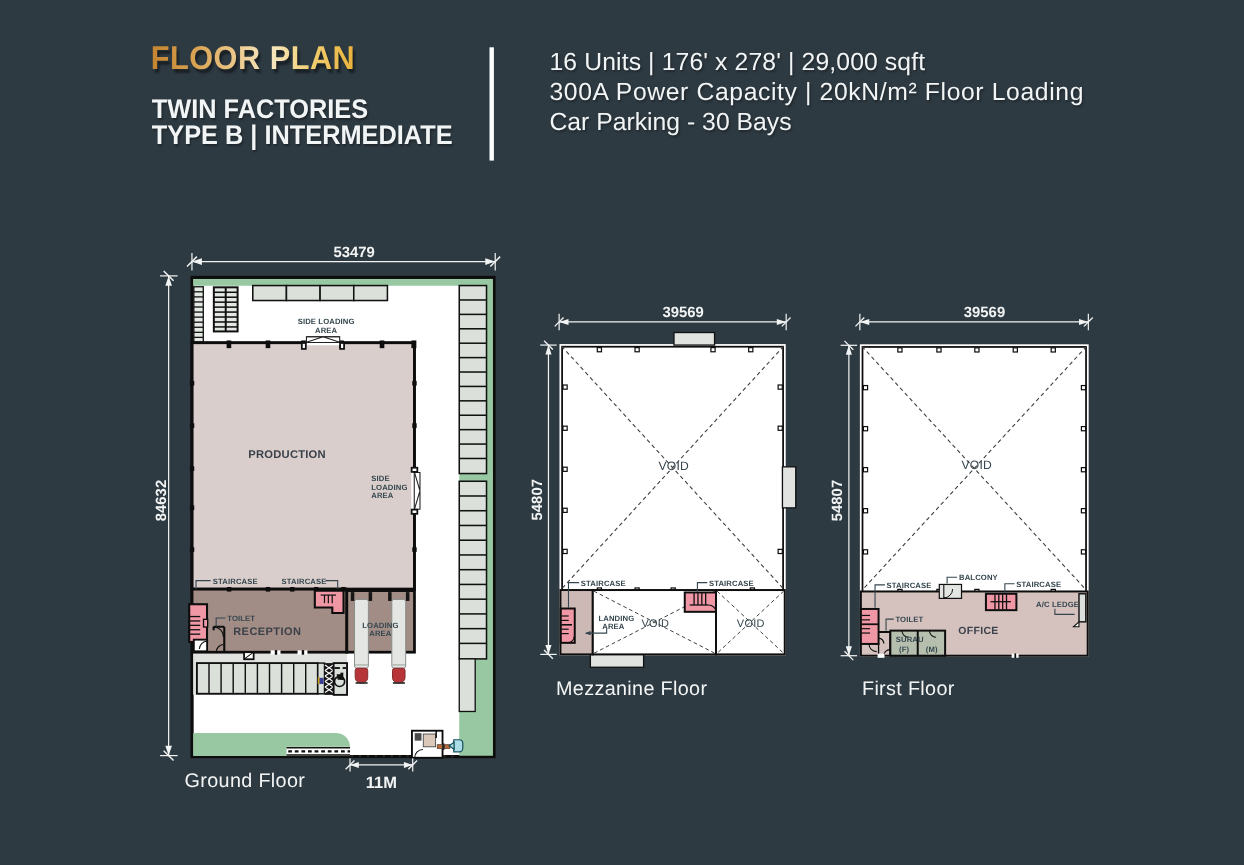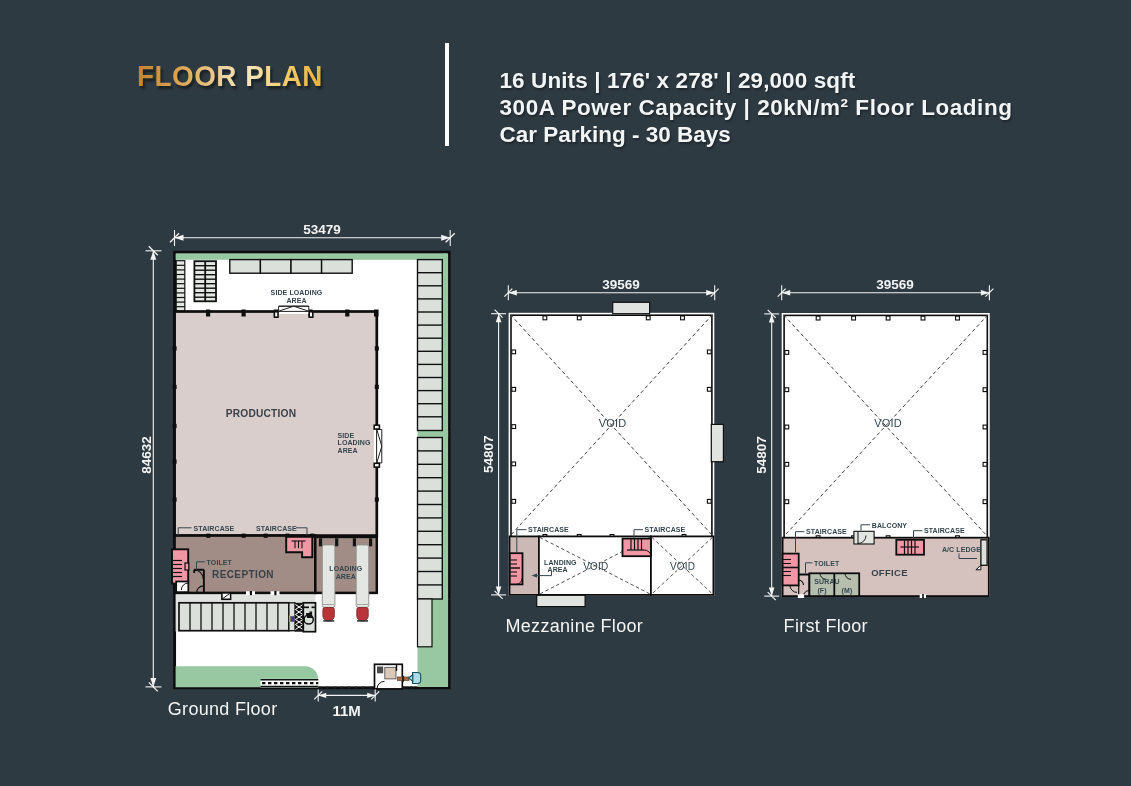--- a/index.html
+++ b/index.html
@@ -1,39 +1,40 @@
 <!DOCTYPE html>
 <html><head>
 <meta charset="utf-8">
 <style>
 html,body{margin:0;padding:0;background:#2e3a42;}
 #canvas{position:relative;width:1131px;height:786px;background:#2e3a42;font-family:"Liberation Sans",sans-serif;overflow:hidden;}
-.gold{position:absolute;left:137px;top:61px;font-size:30px;line-height:30px;font-weight:700;letter-spacing:0.5px;white-space:nowrap;}
+.gold{position:absolute;left:137px;top:39px;font-size:30px;line-height:30px;font-weight:700;letter-spacing:0.5px;white-space:nowrap;}
 .gold .sh{position:absolute;left:2px;top:2.5px;color:rgba(0,0,0,0.45);filter:blur(1.1px);white-space:nowrap;display:inline-block;transform:scaleX(0.93);transform-origin:0 50%;}
 .gold .gr{position:relative;display:inline-block;transform:scaleX(0.93);transform-origin:0 50%;background:linear-gradient(90deg,#c5832f 0%,#daa352 22%,#ecc98c 42%,#f6e7c3 58%,#f2cf72 78%,#e9b13a 100%);-webkit-background-clip:text;background-clip:text;color:transparent;}
 .sub{position:absolute;left:137.5px;top:87.9px;font-size:24.5px;font-weight:700;color:#f2f5f5;line-height:24.3px;white-space:nowrap;text-shadow:1.2px 1.8px 2px rgba(0,0,0,0.35);}
 .sub .s1,.sub .s2{display:inline-block;transform:scaleX(0.94);transform-origin:0 50%;}
 .sub .s2{letter-spacing:0;}
 .divider{position:absolute;left:444.5px;top:42.5px;width:4px;height:103px;background:#fcfdfd;}
-.specs{position:absolute;left:499.5px;top:67px;font-size:22.5px;font-weight:700;color:#f2f5f5;line-height:27px;white-space:nowrap;text-shadow:1.2px 1.8px 2px rgba(0,0,0,0.35);}
+.specs{position:absolute;left:499.5px;top:43px;font-size:22.5px;font-weight:400;color:#f2f5f5;line-height:27px;white-space:nowrap;text-shadow:1.2px 1.8px 2px rgba(0,0,0,0.35);}
 .specs .s1{letter-spacing:0.1px;}
 .specs .s2{letter-spacing:0.55px;text-align:right;}
 svg{position:absolute;left:0;top:0;}
 svg text{font-family:"Liberation Sans",sans-serif;}
 .lbl{font-size:7px;font-weight:700;fill:#35464e;letter-spacing:0.1px;}
 .dim{font-size:13.5px;font-weight:700;fill:#f2f4f4;}
 .floorname{font-size:18px;font-weight:500;fill:#f3f5f5;letter-spacing:0.3px;}
 .roomtxt{font-weight:700;fill:#3a4149;}
 </style>
 </head>
 <body>
 <div id="canvas">
 
 <div class="gold"><span class="sh">FLOOR PLAN</span><span class="gr">FLOOR PLAN</span></div>
 
+<div class="sub"><span class="s1">TWIN FACTORIES</span><br><span class="s2">TYPE B | INTERMEDIATE</span></div>
 
 <div class="divider"></div>
 
 <div class="specs"><span class="s1">16 Units | 176' x 278' | 29,000 sqft</span><br><span class="s2">300A Power Capacity | 20kN/m² Floor Loading</span><br><span class="s3">Car Parking - 30 Bays</span></div>
 <svg width="1131" height="786" viewBox="0 0 1131 786">
 
 <g stroke="#f2f4f4" stroke-width="1.1" fill="#f2f4f4">
 <line x1="174.5" y1="237.8" x2="450.2" y2="237.8"></line>
 <line x1="174.5" y1="230" x2="174.5" y2="246"></line>
 <line x1="450.2" y1="230" x2="450.2" y2="246"></line>

